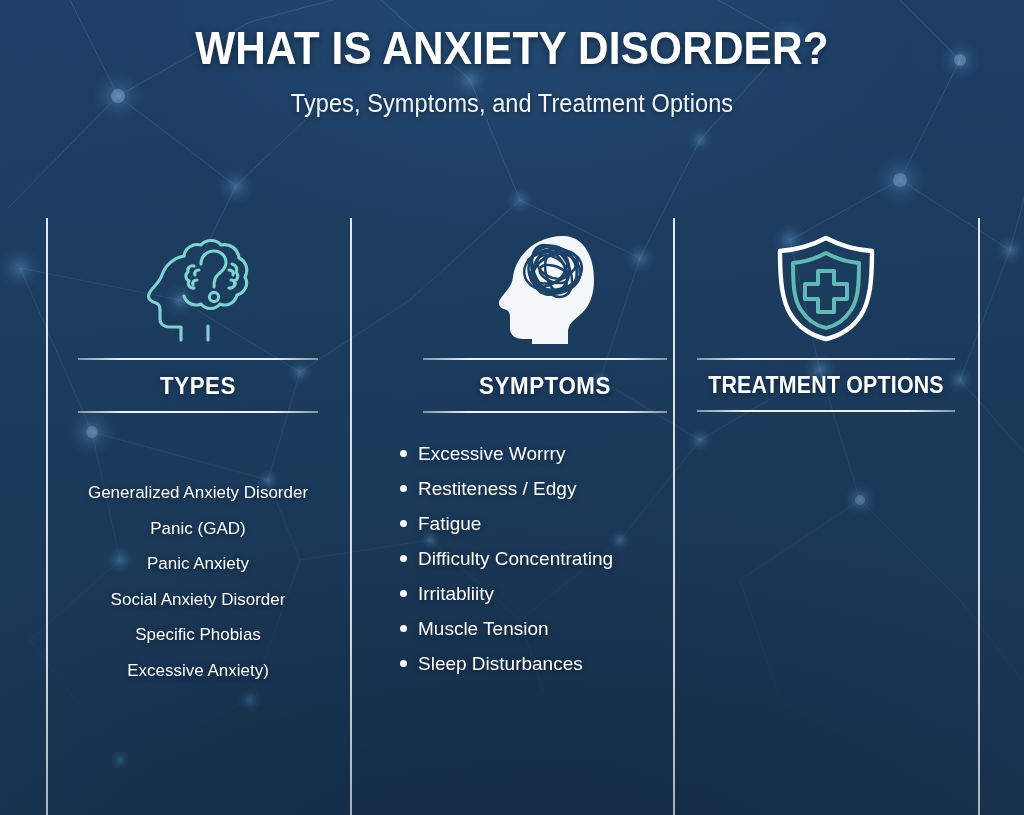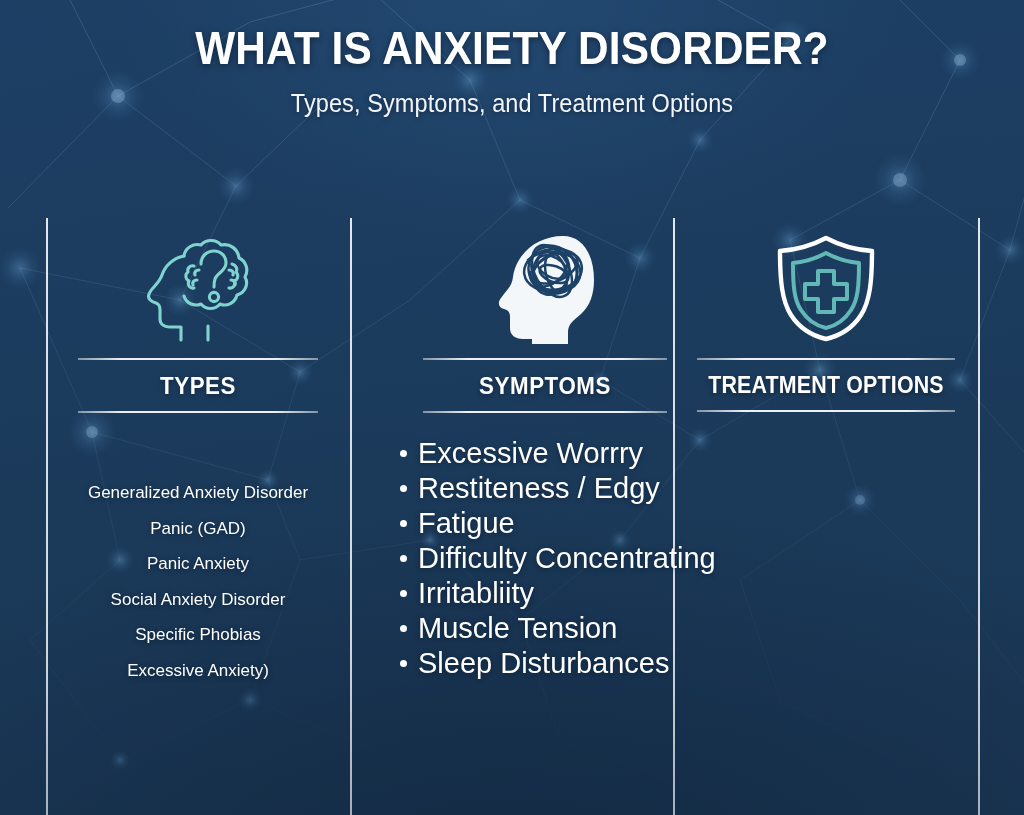--- a/index.html
+++ b/index.html
@@ -154,21 +154,21 @@
   }
   .col-types .centered-list { margin-top: 62px; }
   .col-treatment .centered-list { margin-top: 62px; font-size: 22px; }
   .centered-list li { white-space: nowrap; }
 
   
   .bullet-list {
     list-style: none;
     margin: 0;
     padding: 0 6px 0 50px;
-    font-size: 29px;
+    font-size: 19px;
     line-height: 35px;
     text-shadow: 0 1px 5px rgba(5,18,34,0.5);
     color: #ffffff;
   }
   .col-symptoms .bullet-list { margin-top: 23px; }
   .bullet-list li {
     position: relative;
     padding-left: 18px;
     margin-bottom: 0;
   }

